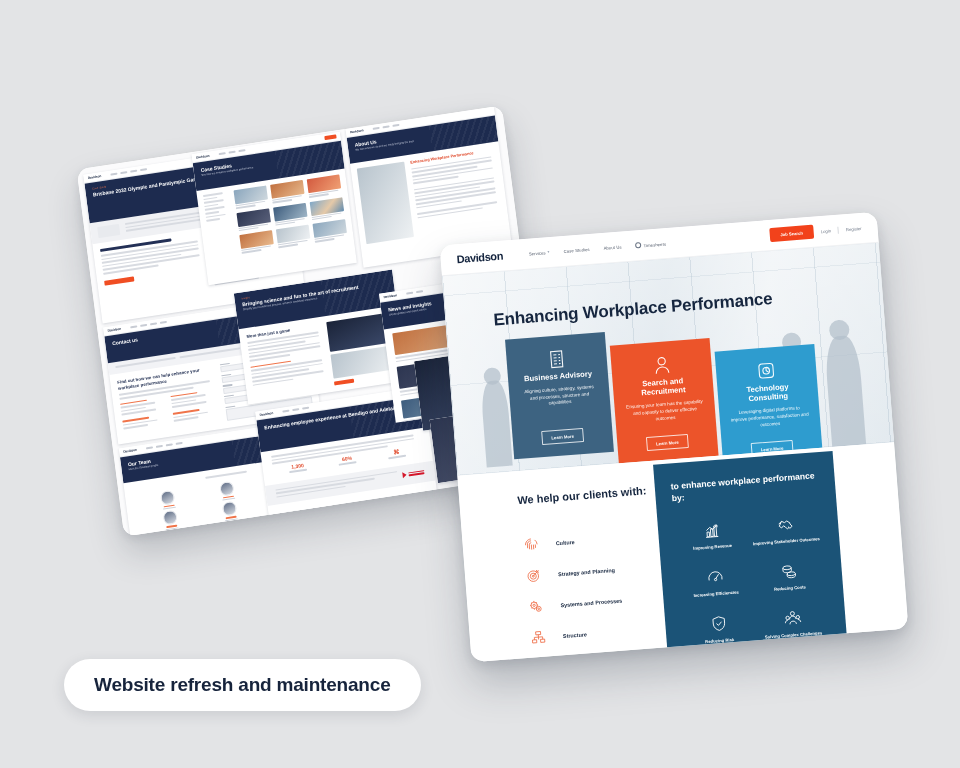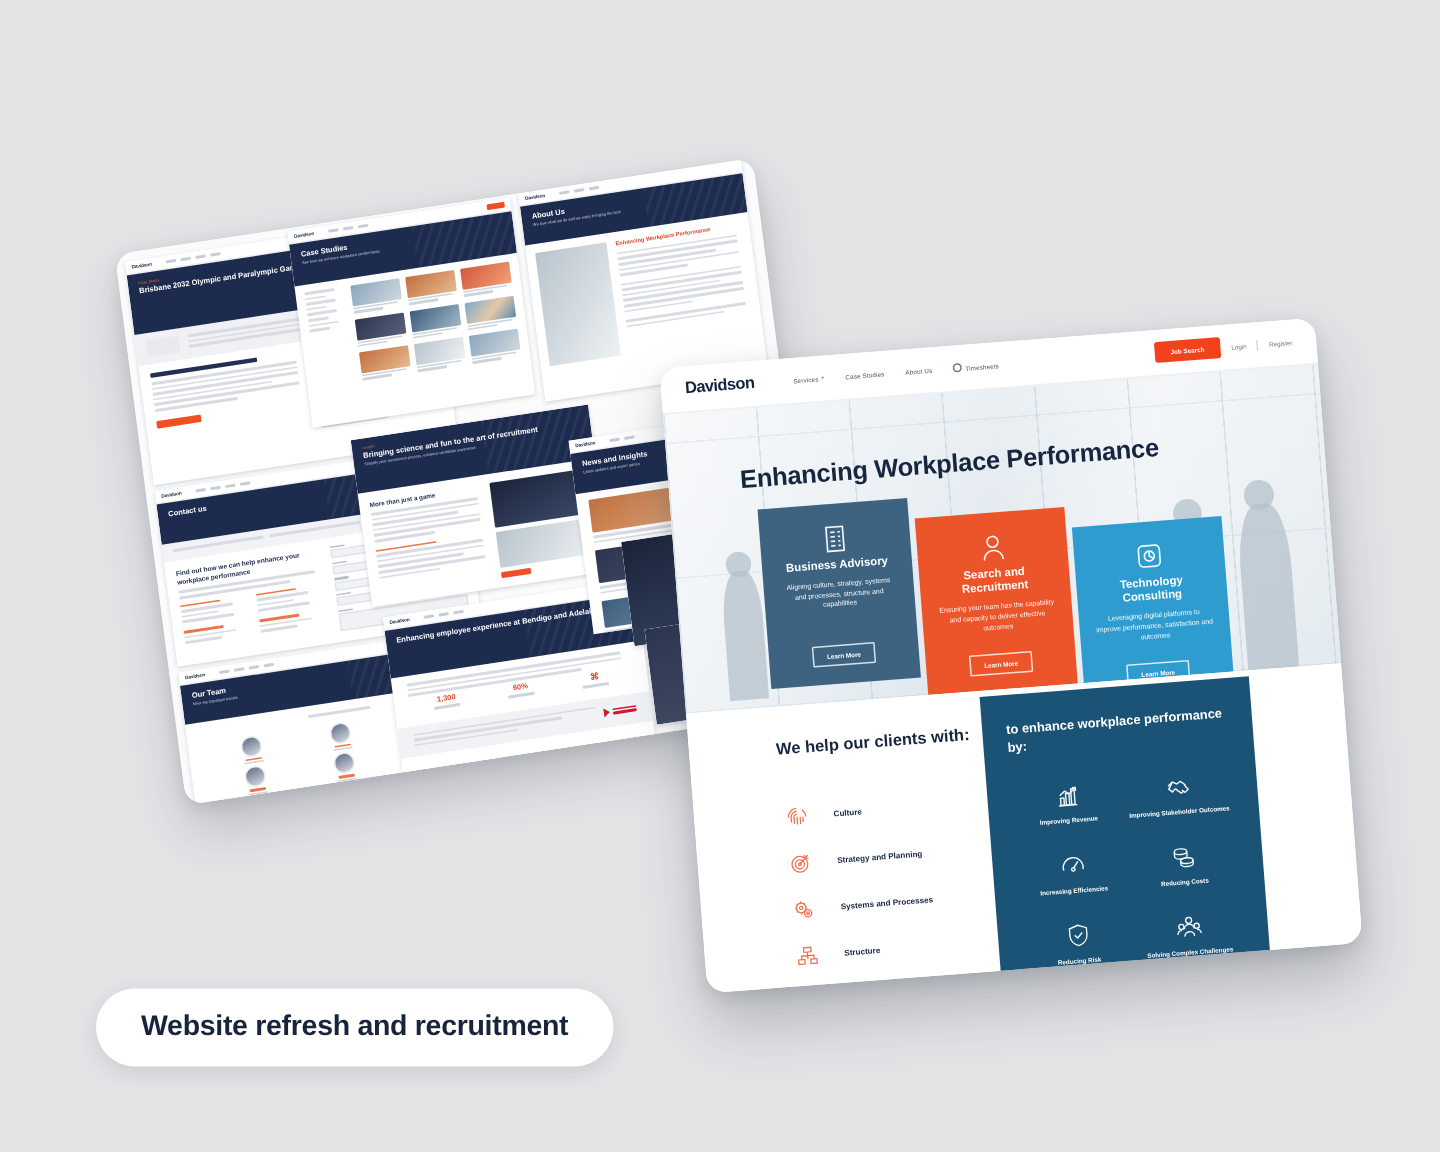--- a/index.html
+++ b/index.html
@@ -812,15 +812,15 @@
             </span>
             <span class="nplbl">Solving Complex Challenges</span>
           </div>
 
         </div>
       </div>
     </div>
 
   </div>
 
-  <div class="caption">Website refresh and recruitment</div>
+  <div class="caption">Website refresh and maintenance</div>
 
 </div>
 
 </body></html>

